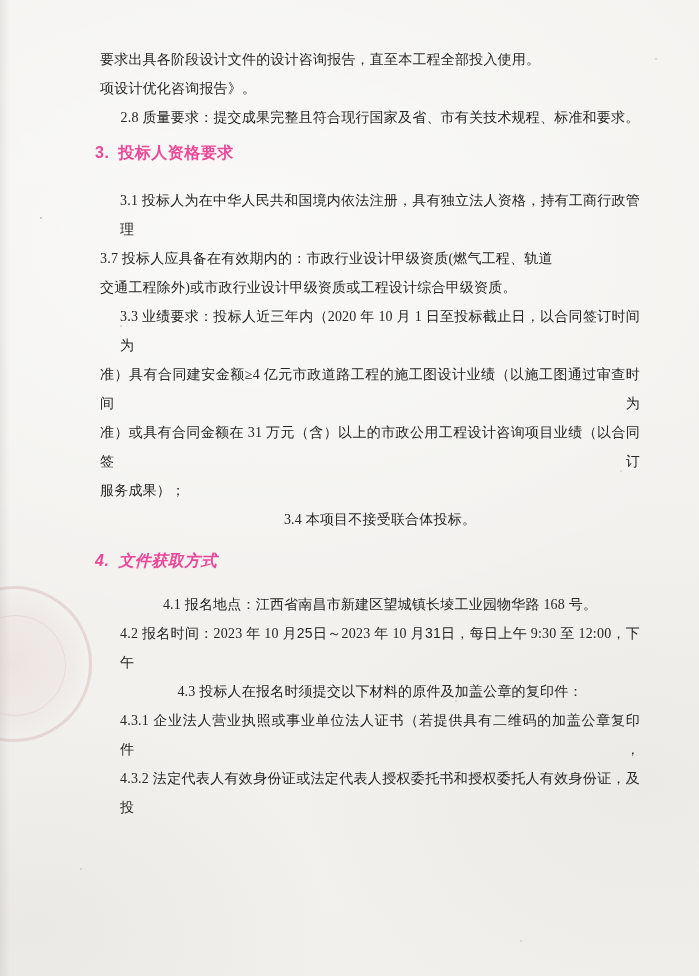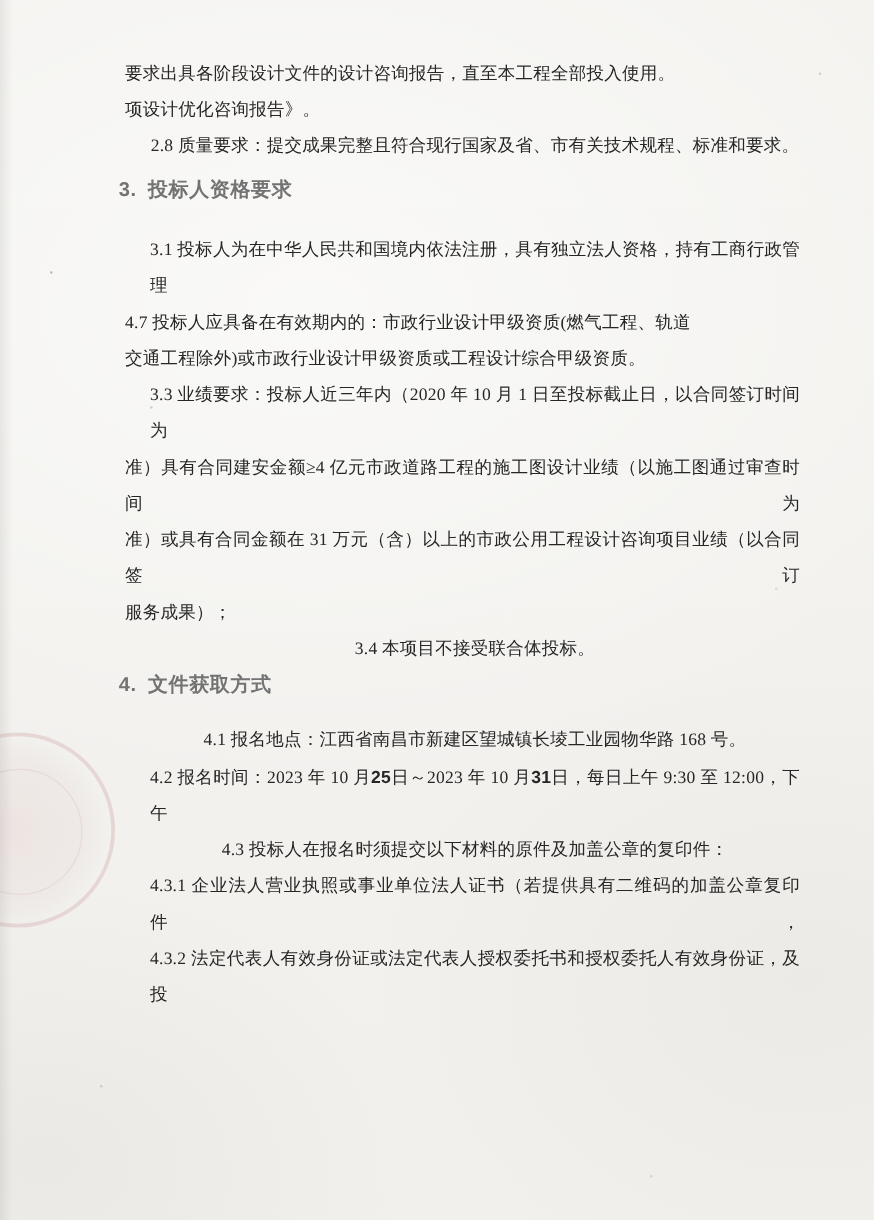--- a/index.html
+++ b/index.html
@@ -58,38 +58,38 @@
   .para{margin:0;}
   .line{
     white-space:normal;
     word-break:break-all;
     overflow-wrap:anywhere;
     letter-spacing:0.2px;
   }
   .line.indent{padding-left:20px;text-align:center;}
   .line.fill{text-align:justify;text-align-last:justify;}
   .seg-b{
-    font-weight:700;
+    font-weight:400;
     font-family:"Liberation Sans","DejaVu Sans",sans-serif;
   }
   .heading{
     font-family:"Liberation Sans","DejaVu Sans",sans-serif;
     font-weight:700;
     font-size:16px;
     line-height:26px;
-    color:#737373;
+    color:#ec4899;
     letter-spacing:0.5px;
   }
   .heading .h-num{
     font-weight:600;
     margin-left:-5px;
     margin-right:9px;
   }
   .b-h3{margin:8px 0 20px;}
-  .b-h4{margin:2px 0 16px;}
+  .b-h4{margin:14px 0 16px;font-style:italic;}
 </style>
 </head>
 <body>
 
 <div class="scan-edge"></div>
 <div class="specks"></div>
 <div class="seal"></div>
 
 <main class="doc" id="doc">
     <div class="para b-s2-6">
@@ -99,21 +99,21 @@
       <div class="line"><span class="seg">项设计优化咨询报告》。</span></div>
     </div>
     <div class="para b-s2-8">
       <div class="line indent"><span class="seg">2.8 质量要求：提交成果完整且符合现行国家及省、市有关技术规程、标准和要求。</span></div>
     </div>
     <div class="heading b-h3"><span class="h-num">3.</span><span class="h-title">投标人资格要求</span></div>
     <div class="para b-s3-1">
       <div class="line indent fill"><span class="seg">3.1 投标人为在中华人民共和国境内依法注册，具有独立法人资格，持有工商行政管理</span></div>
     </div>
     <div class="para b-s3-2">
-      <div class="line"><span class="seg">4.7 投标人应具备在有效期内的：市政行业设计甲级资质(燃气工程、轨道</span></div>
+      <div class="line"><span class="seg">3.7 投标人应具备在有效期内的：市政行业设计甲级资质(燃气工程、轨道</span></div>
       <div class="line"><span class="seg">交通工程除外)或市政行业设计甲级资质或工程设计综合甲级资质。</span></div>
     </div>
     <div class="para b-s3-3">
       <div class="line indent fill"><span class="seg">3.3 业绩要求：投标人近三年内（2020 年 10 月 1 日至投标截止日，以合同签订时间为</span></div>
       <div class="line fill"><span class="seg">准）具有合同建安金额≥4 亿元市政道路工程的施工图设计业绩（以施工图通过审查时间为</span></div>
       <div class="line fill"><span class="seg">准）或具有合同金额在 31 万元（含）以上的市政公用工程设计咨询项目业绩（以合同签订</span></div>
       <div class="line"><span class="seg">服务成果）；</span></div>
     </div>
     <div class="para b-s3-4">
       <div class="line indent"><span class="seg">3.4 本项目不接受联合体投标。</span></div>

